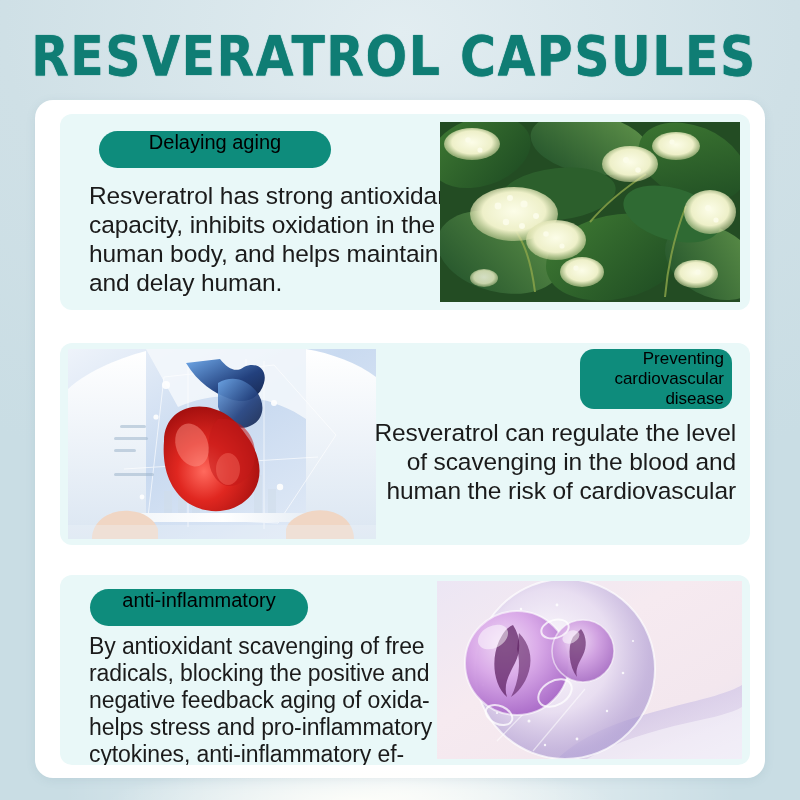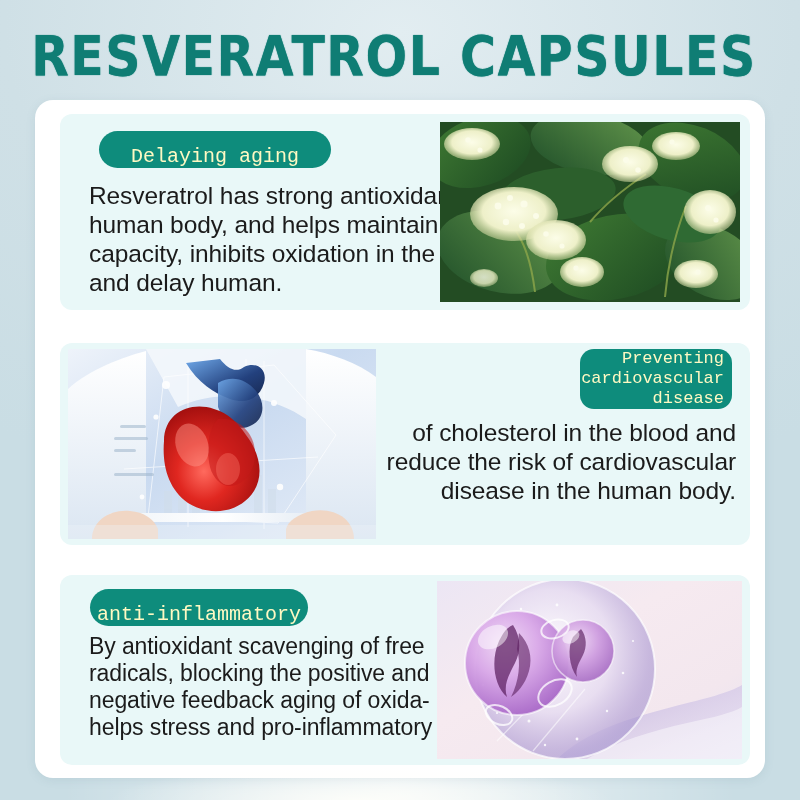--- a/index.html
+++ b/index.html
@@ -68,29 +68,28 @@
     overflow: hidden;
   }
   .panel.p1 { left: 25px; top: 14px;  width: 690px; height: 196px; }
   .panel.p2 { left: 25px; top: 243px; width: 690px; height: 202px; }
   .panel.p3 { left: 25px; top: 475px; width: 690px; height: 190px; padding-left: 12px; }
 
   
   .badge {
     position: absolute;
     background: #0e8c7c;
-    color: #fef9c3;
+    color: #000000;
     font-size: 20px;
     line-height: 1.12;
     text-align: center;
     display: flex;
     flex-direction: column;
     align-items: center;
-    justify-content: flex-end;
-    font-family: Liberation Mono, monospace;
+    justify-content: flex-start;
   }
   .badge.b1 {
     left: 39px; top: 17px; width: 232px; height: 37px;
     border-radius: 40px;
   }
   .badge.b2 {
     right: 18px; top: 6px; width: 152px; height: 60px;
     border-radius: 14px;
     text-align: right;
     align-items: flex-end;
@@ -148,22 +147,22 @@
   <div class="card">
 
     <div class="panel p1">
 
       <div class="badge b1">
         <span>Delaying aging</span>
       </div>
 
       <div class="copy c1">
         <p>Resveratrol has strong antioxidant</p>
+        <p>capacity, inhibits oxidation in the</p>
         <p>human body, and helps maintain</p>
-        <p>capacity, inhibits oxidation in the</p>
         <p>and delay human.</p>
       </div>
 
       <div class="photo ph1">
         <svg viewBox="0 0 300 180" preserveAspectRatio="none" aria-hidden="true">
           <defs>
             <linearGradient id="leafA" x1="0" y1="0" x2="1" y2="1">
               <stop offset="0%" stop-color="#3f7a33"></stop>
                 <stop offset="100%" stop-color="#1d4a22"></stop>
             </linearGradient>
@@ -229,23 +228,23 @@
 
     <div class="panel p2">
 
       <div class="badge b2">
         <span>Preventing</span>
         <span>cardiovascular</span>
         <span>disease</span>
       </div>
 
       <div class="copy c2" style="left:auto; right:14px;">
-        <p>of cholesterol in the blood and</p>
-        <p>reduce the risk of cardiovascular</p>
-        <p>disease in the human body.</p>
+        <p>Resveratrol can regulate the level</p>
+        <p>of scavenging in the blood and</p>
+        <p>human the risk of cardiovascular</p>
       </div>
 
       <div class="photo ph2">
         <svg viewBox="0 0 308 190" preserveAspectRatio="none" aria-hidden="true">
           <defs>
             <linearGradient id="bgMed" x1="0" y1="0" x2="1" y2="1">
               <stop offset="0%" stop-color="#eef3fa"></stop>
                 <stop offset="45%" stop-color="#c9daf0"></stop>
               <stop offset="100%" stop-color="#e7eef8"></stop>
             </linearGradient>
@@ -326,20 +325,21 @@
 
       <div class="badge b3">
         <span>anti-inflammatory</span>
       </div>
 
       <div class="copy c3">
         <p>By antioxidant scavenging of free</p>
         <p>radicals, blocking the positive and</p>
         <p>negative feedback aging of oxida-</p>
         <p>helps stress and pro-inflammatory</p>
+        <p>cytokines, anti-inflammatory ef-</p>
 
       </div>
 
       <div class="photo ph3">
         <svg viewBox="0 0 305 178" preserveAspectRatio="none" aria-hidden="true">
           <defs>
             <linearGradient id="bgP" x1="0" y1="0" x2="1" y2="1">
               <stop offset="0%" stop-color="#ece6f4"></stop>
                 <stop offset="40%" stop-color="#f6eaf0"></stop>
               <stop offset="75%" stop-color="#f3e7ee"></stop>

